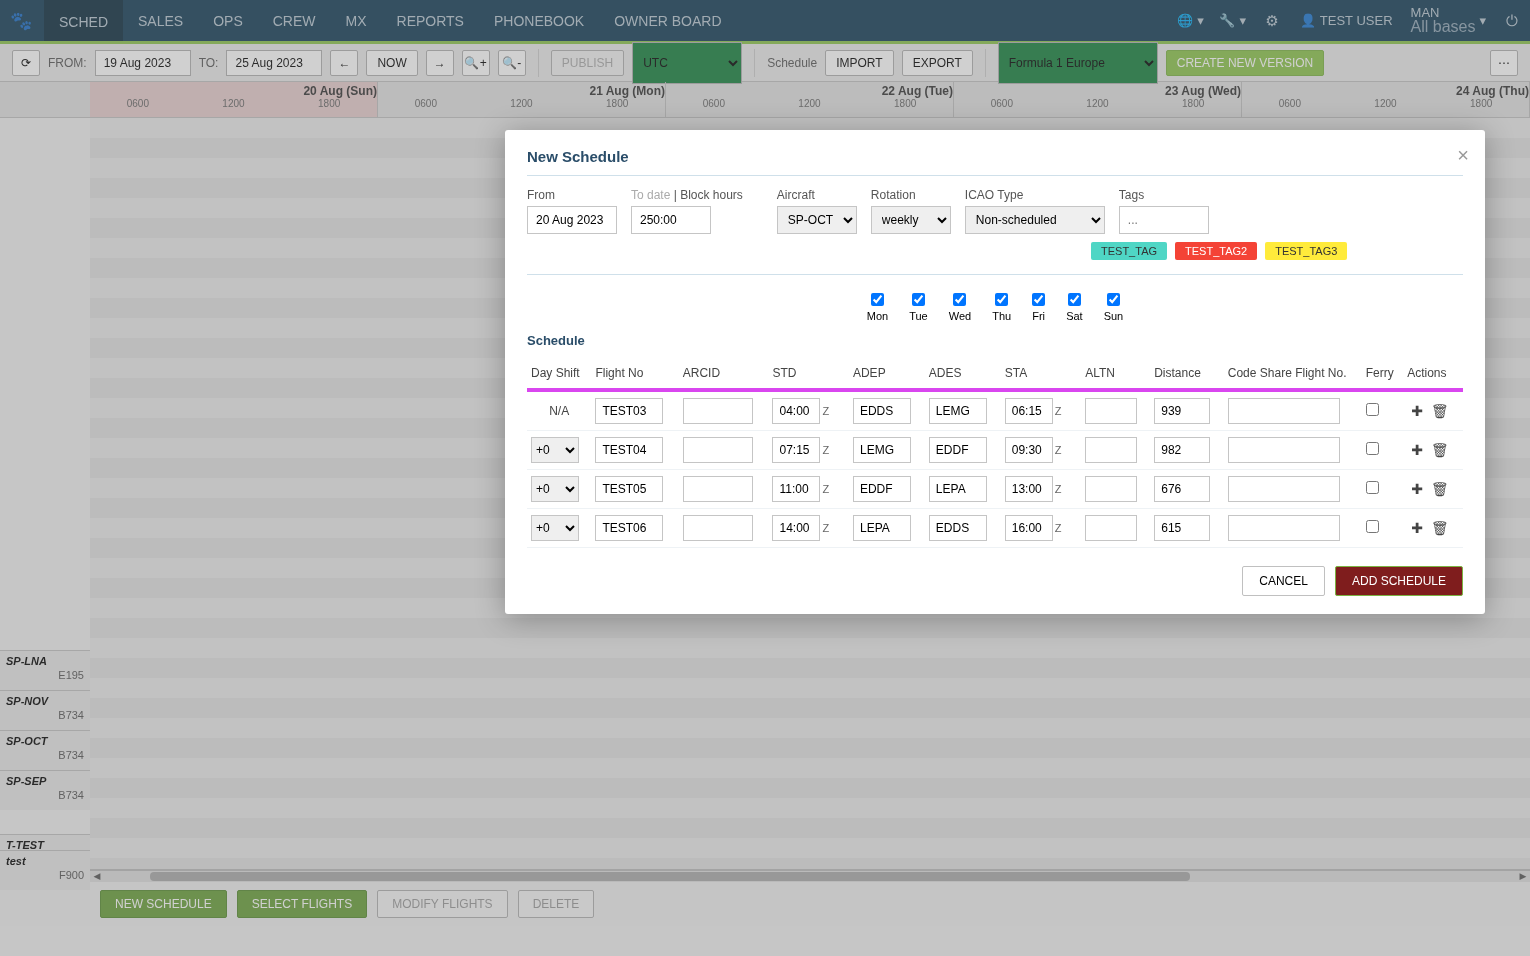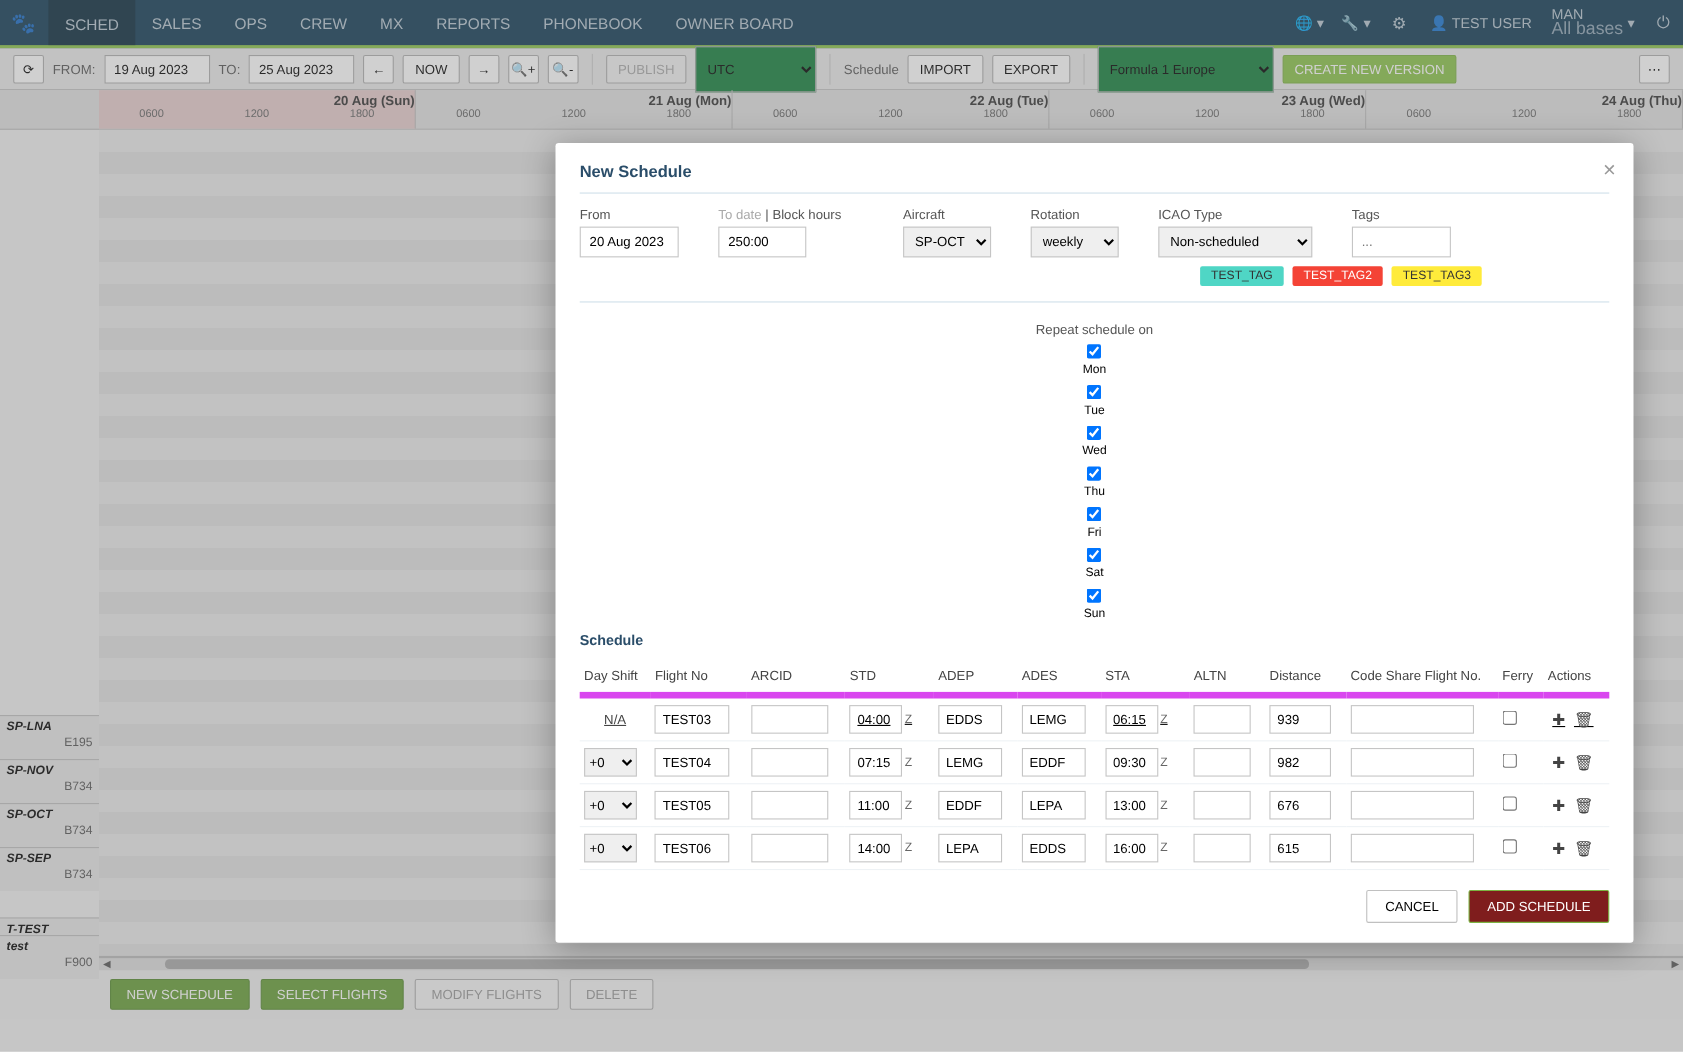--- a/index.html
+++ b/index.html
@@ -149,44 +149,44 @@
   width: 980px;
   background: #fff;
   border-radius: 3px;
   box-shadow: 0 4px 30px rgba(0,0,0,0.3);
   z-index: 10;
   padding: 18px 22px;
 }
 .modal-title { color: #2a4d69; font-weight: bold; font-size: 15px; margin-bottom: 10px; }
 .modal-close { position: absolute; right: 16px; top: 14px; font-size: 20px; color: #999; cursor: pointer; }
 .modal-hr { border: none; border-top: 1px solid #cfe0ea; margin: 4px 0 12px; }
-.form-row { display: flex; gap: 36px; align-items: flex-start; flex-wrap: wrap; }
+.form-row { display: flex; gap: 14px; align-items: flex-start; flex-wrap: wrap; }
 .form-group label { display: block; font-size: 12px; color: #555; margin-bottom: 4px; }
 .form-group .sublabel { color: #aaa; }
 .f-input {
   height: 28px; border: 1px solid #c5c5c5; padding: 4px 8px; font-size: 12px;
 }
 .f-select {
   height: 28px; border: 1px solid #c5c5c5; font-size: 12px; padding: 0 6px;
 }
 .tags-row { margin-top: 8px; display: flex; gap: 8px; margin-left: 540px; padding-left: 24px; }
 .tag { padding: 3px 10px; font-size: 11px; border-radius: 2px; color: #333; }
 .tag.t1 { background: #4fd6c5; }
 .tag.t2 { background: #f44336; color: #fff; }
 .tag.t3 { background: #ffeb3b; }
 .repeat-block { text-align: center; margin: 18px 0 10px; }
 .repeat-label { font-size: 12px; color: #555; margin-bottom: 6px; }
-.repeat-days { display: inline-flex; gap: 8px; flex-direction: column; }
+.repeat-days { display: inline-flex; gap: 21px; }
 .repeat-days div { text-align: center; font-size: 11px; }
 .repeat-days input { display: block; margin: 0 auto 4px; }
 .schedule-title { color: #2a4d69; font-weight: bold; font-size: 13px; margin: 6px 0 10px; }
 .sched-table { width: 100%; border-collapse: collapse; }
 .sched-table th { font-size: 12px; font-weight: normal; color: #444; text-align: left; padding: 8px 4px; border-bottom: 1px solid #d8e2ea; }
 .sched-table td { padding: 6px 4px; border-bottom: 1px solid #eef2f5; }
-.sched-table tbody tr:first-child td { border-top: 6px solid #d946ef; text-decoration: underline; }
+.sched-table tbody tr:first-child td { border-top: 4px solid #d946ef; }
 .cell-input { height: 26px; border: 1px solid #c5c5c5; font-size: 12px; padding: 0 6px; width: 100%; }
 .cell-input.narrow { width: 62px; }
 .cell-input.flight { width: 68px; }
 .cell-select { height: 26px; border: 1px solid #c5c5c5; font-size: 12px; }
 .std-wrap { display: flex; align-items: center; gap: 2px; }
 .std-wrap .z { font-size: 11px; color: #666; }
 .action-ico { cursor: pointer; font-size: 14px; color: #444; padding: 0 4px; }
 .modal-footer { display: flex; justify-content: flex-end; gap: 10px; margin-top: 18px; }
 .modal-footer .btn { height: 30px; padding: 0 16px; border: 1px solid #c0c0c0; background: #fff; font-size: 12px; cursor: pointer; border-radius: 2px; }
 .modal-footer .btn.green { background: #7f1d1d; color: #fff; border-color: #7cb342; }
@@ -369,21 +369,20 @@
       <input class="f-input" style="width: 90px;" placeholder="...">
     </div>
   </div>
   <div class="tags-row">
     <span class="tag t1">TEST_TAG</span>
     <span class="tag t2">TEST_TAG2</span>
     <span class="tag t3">TEST_TAG3</span>
   </div>
   <hr class="modal-hr" style="margin-top:14px">
   <div class="repeat-block">
-    <div class="repeat-label">Repeat schedule on</div>
     <div class="repeat-days">
       <div><input type="checkbox" checked="" style=""><span>Mon</span></div>
       <div><input type="checkbox" checked="" style=""><span>Tue</span></div>
       <div><input type="checkbox" checked="" style=""><span>Wed</span></div>
       <div><input type="checkbox" checked="" style=""><span>Thu</span></div>
       <div><input type="checkbox" checked="" style=""><span>Fri</span></div>
       <div><input type="checkbox" checked="" style=""><span>Sat</span></div>
       <div><input type="checkbox" checked="" style=""><span>Sun</span></div>
     </div>
   </div>

